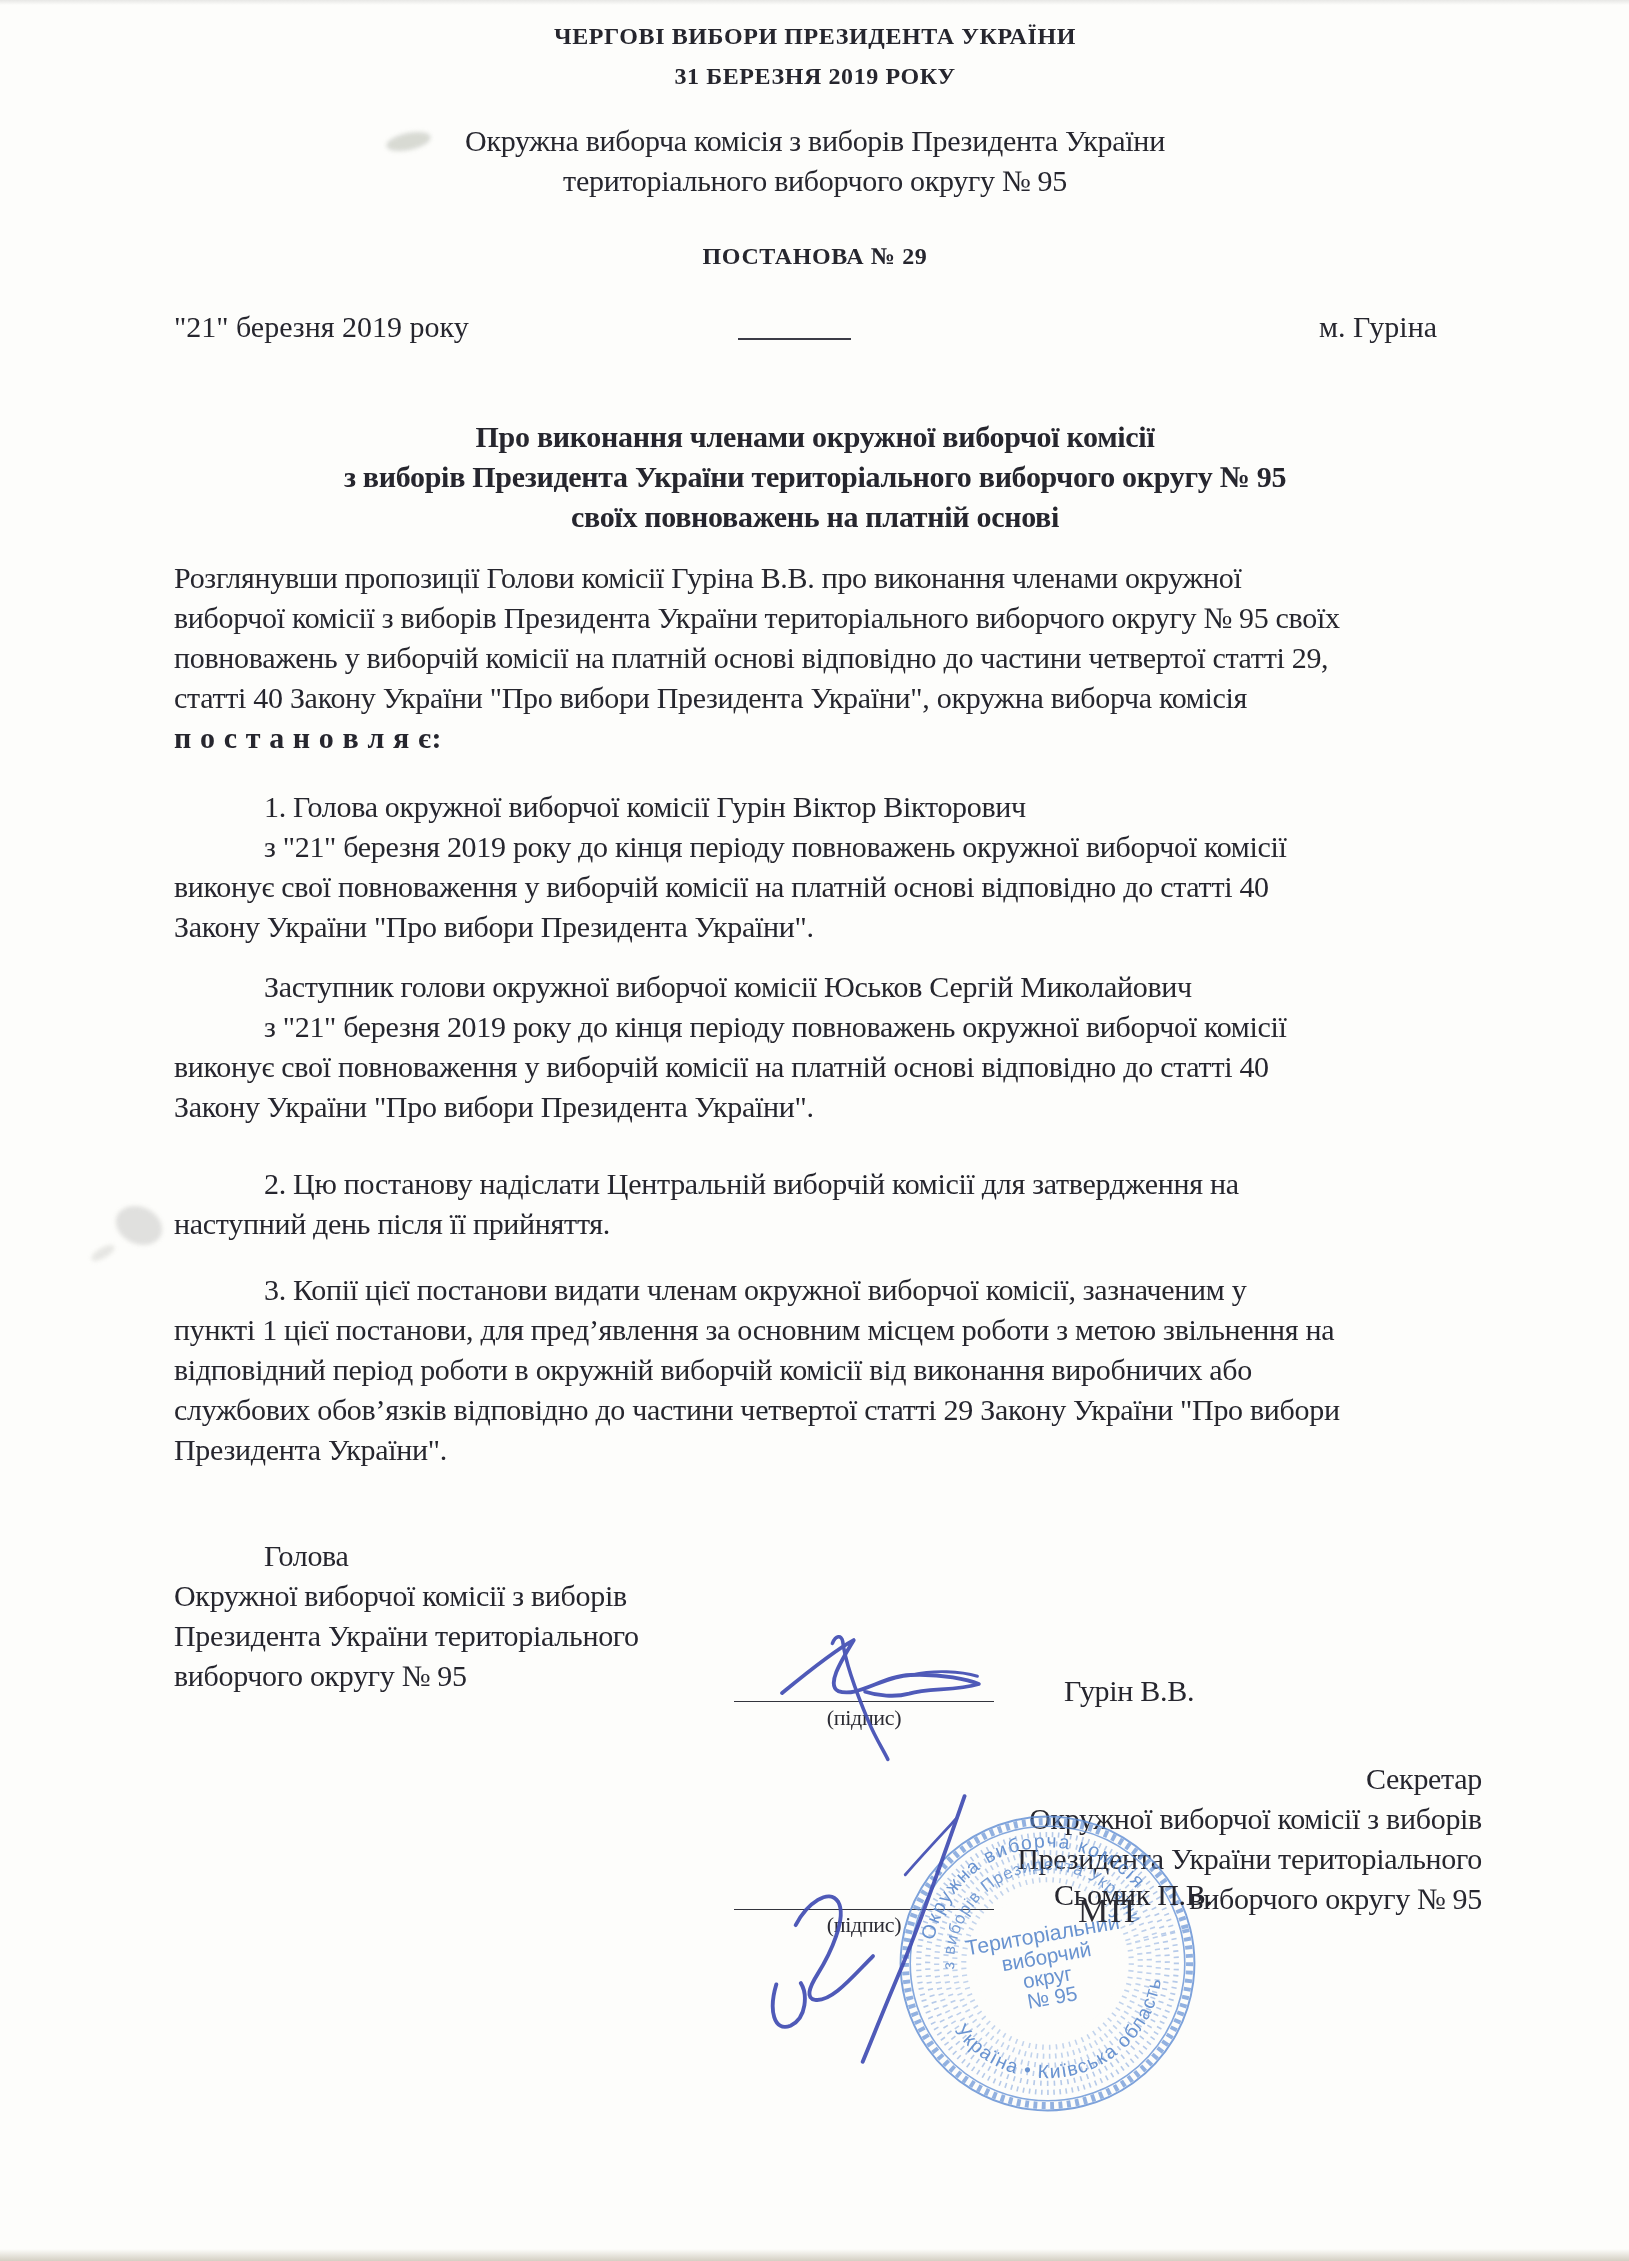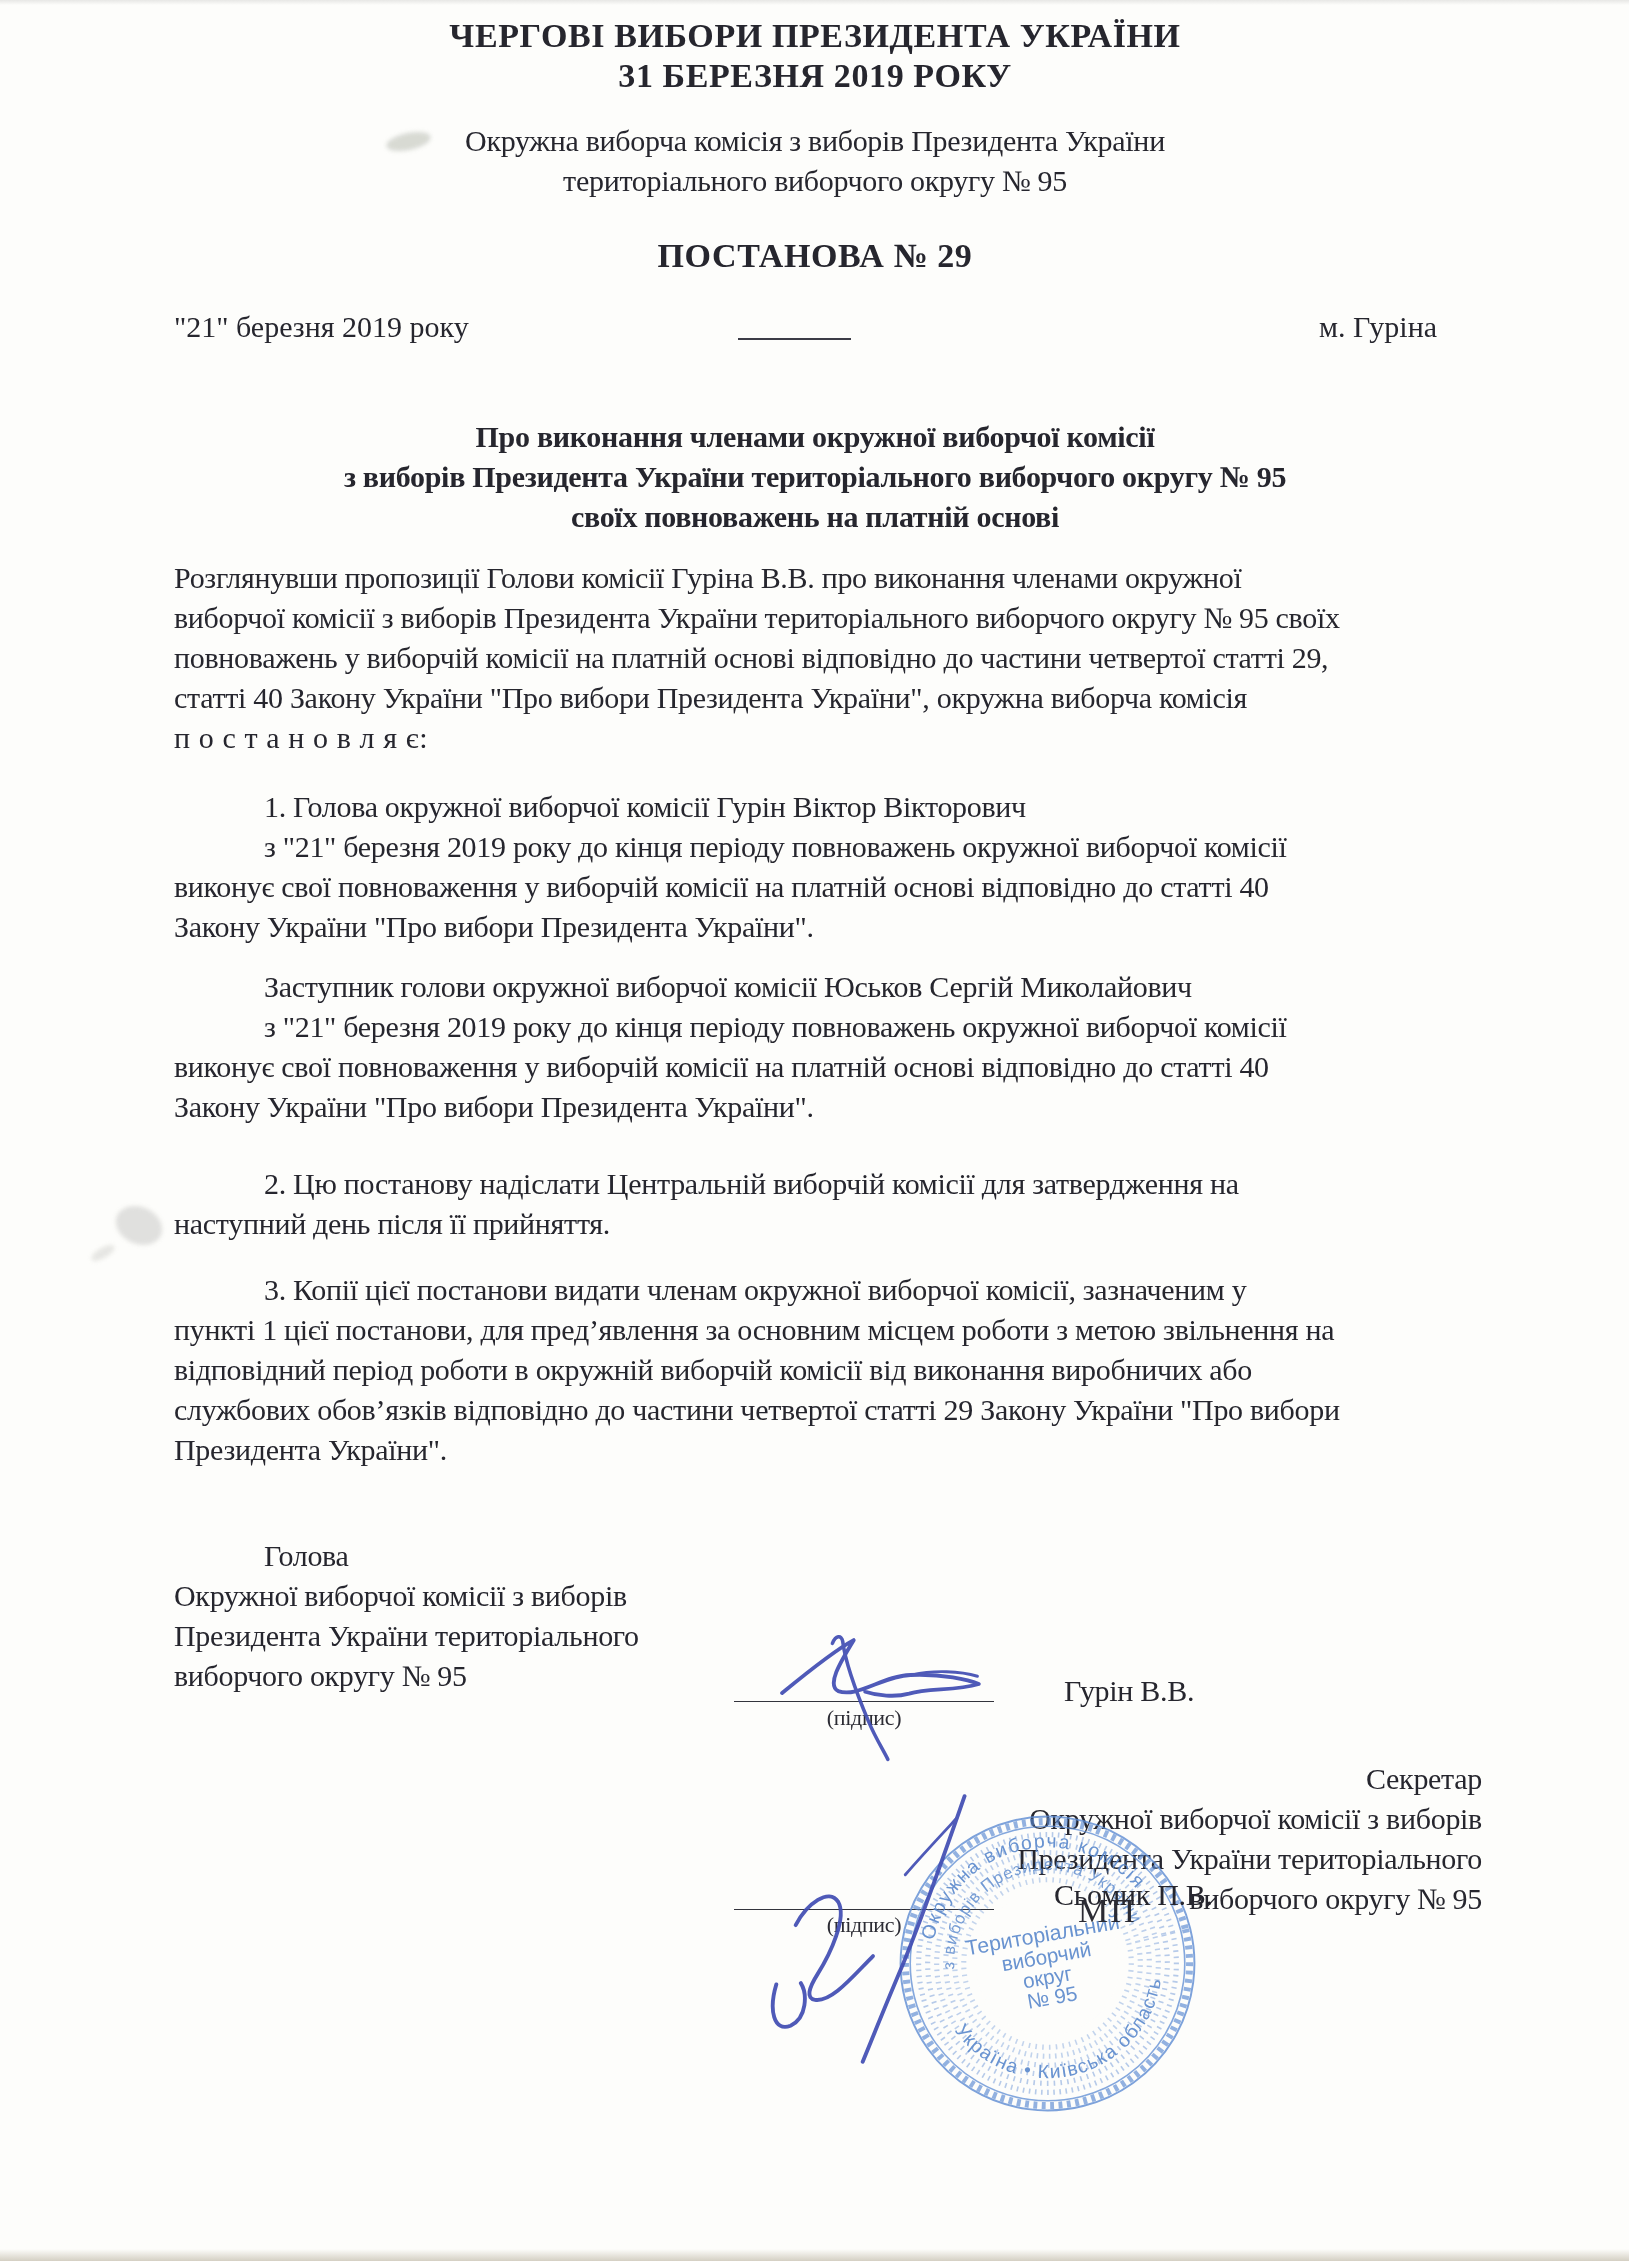--- a/index.html
+++ b/index.html
@@ -6,23 +6,23 @@
   .page{
     position:relative;width:1630px;height:2261px;overflow:hidden;
     background:#fdfdfb;
     font-family:"Liberation Serif","DejaVu Serif",serif;
     color:#26262e;
   }
   .line{font-size:30px;line-height:40px;letter-spacing:-0.3px;white-space:nowrap;}
   .block{padding-left:174px;padding-right:148px;}
   .center{text-align:center;padding-left:0;padding-right:0;}
   .bold{font-weight:bold;}
-  .h48{font-size:34px;line-height:40px;letter-spacing:0.6px;}
+  .h48{font-size:24px;line-height:40px;letter-spacing:0.6px;}
   .indent{padding-left:90px;}
-  .resolves{font-weight:normal;letter-spacing:0.6px;}
+  .resolves{font-weight:bold;letter-spacing:0.6px;}
   .date-row{
     position:relative;display:flex;justify-content:space-between;
     padding:0 193px 0 174px;font-size:30px;line-height:40px;
   }
   .mid-underline{
     position:absolute;left:738px;top:31px;width:113px;height:0;
     border-bottom:2.6px solid #3c3c46;
   }
   .abs{position:absolute;}
   .sig-underline{height:0;border-top:1.9px solid #33343c;width:260px;left:734px;}

